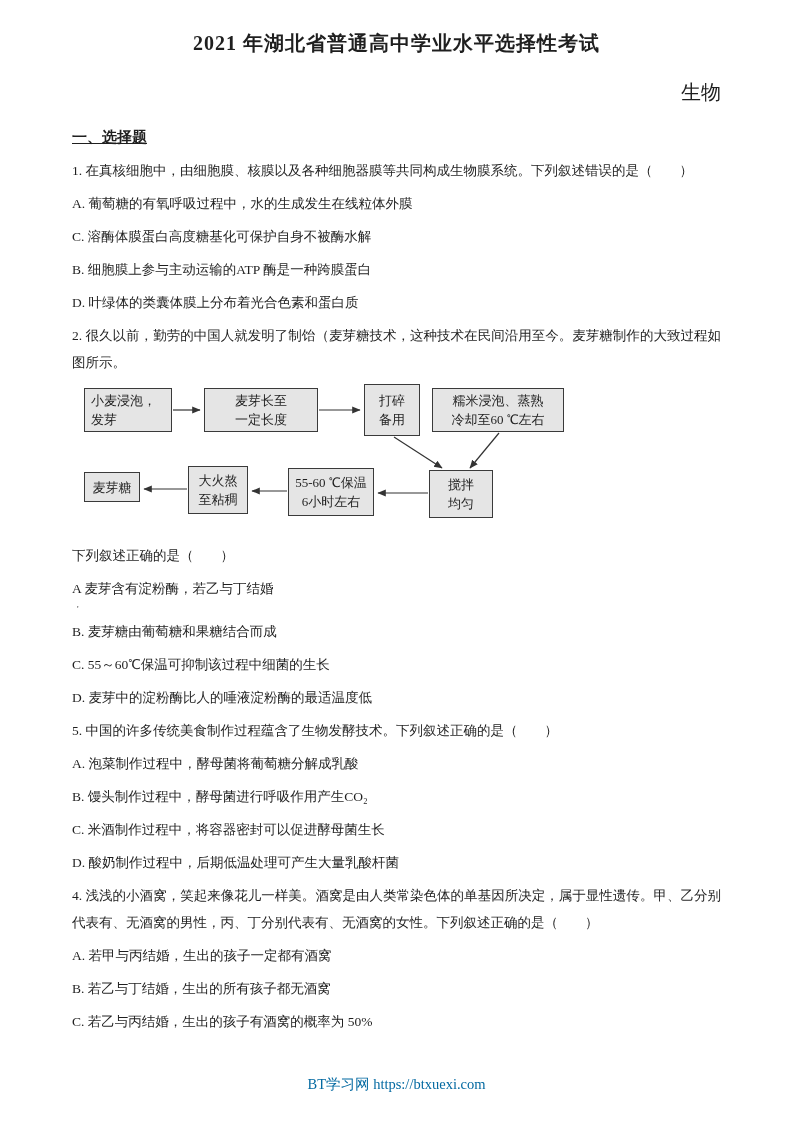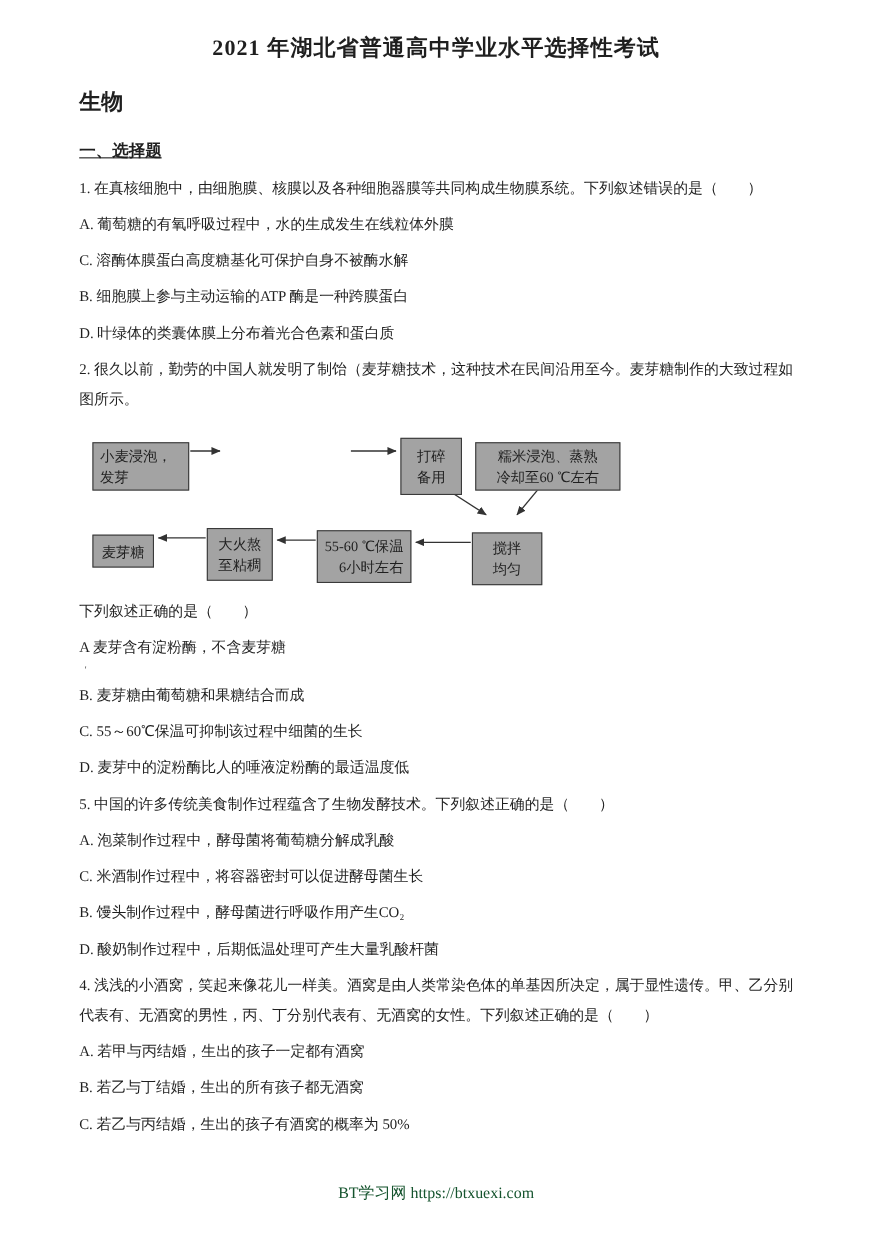--- a/index.html
+++ b/index.html
@@ -17,23 +17,23 @@
     padding: 30px 72px 0 72px;
   }
   .title {
     text-align: center;
     font-size: 20px;
     font-weight: bold;
     letter-spacing: 1px;
     margin-bottom: 22px;
   }
   .subject {
-    text-align: left;
+    text-align: right;
     font-size: 20px;
-    font-weight: bold;
+    font-weight: normal;
     margin-bottom: 22px;
   }
   .section-label {
     font-size: 15px;
     font-weight: bold;
     margin-bottom: 10px;
     text-decoration: underline;
   }
   .stem, .option, .prompt {
     font-size: 13.5px;
@@ -51,46 +51,45 @@
   .diagram {
     position: relative;
     width: 649px;
     height: 150px;
     margin: 6px 0 10px 0;
   }
   .arrows { position: absolute; left: 0; top: 0; }
   .fbox {
     position: absolute;
     border: 1px solid #3a3a3a;
-    background: #a3a3a3;
+    background: #e5e5e5;
     font-size: 13px;
     line-height: 19px;
     white-space: pre-line;
     display: flex;
     align-items: center;
     justify-content: center;
     text-align: center;
     padding: 2px 3px;
-    margin-top: 14px;
   }
   .fbox.left-align { justify-content: flex-start; text-align: left; padding-left: 6px; }
   .b1 { left: 12px;  top: 6px;  width: 88px;  height: 44px; }
   .b2 { left: 132px; top: 6px;  width: 114px; height: 44px; }
   .b3 { left: 292px; top: 2px;  width: 56px;  height: 52px; }
   .b4 { left: 360px; top: 6px;  width: 132px; height: 44px; }
   .b5 { left: 12px;  top: 90px; width: 56px;  height: 30px; }
   .b6 { left: 116px; top: 84px; width: 60px;  height: 48px; }
-  .b7 { left: 216px; top: 86px; width: 86px;  height: 48px; text-align: right; }
+  .b7 { left: 216px; top: 86px; width: 86px;  height: 48px; }
   .b8 { left: 357px; top: 88px; width: 64px;  height: 48px; }
   .footer {
     position: absolute;
     left: 0; right: 0;
     bottom: 28px;
     text-align: center;
-    color: #14532d;
+    color: #0369a1;
     font-size: 14.5px;
   }
 </style>
 </head>
 <body>
 
 <div class="page">
 
   <h1 class="title">2021 年湖北省普通高中学业水平选择性考试</h1>
   <h2 class="subject">生物</h2>
@@ -117,46 +116,48 @@
         <line x1="101" y1="28" x2="128" y2="28" stroke="#333" stroke-width="1.2" marker-end="url(#ah)"></line>
         <line x1="247" y1="28" x2="288" y2="28" stroke="#333" stroke-width="1.2" marker-end="url(#ah)"></line>
         <line x1="322" y1="55" x2="370" y2="86" stroke="#333" stroke-width="1.2" marker-end="url(#ah)"></line>
         <line x1="427" y1="51" x2="398" y2="86" stroke="#333" stroke-width="1.2" marker-end="url(#ah)"></line>
         <line x1="356" y1="111" x2="306" y2="111" stroke="#333" stroke-width="1.2" marker-end="url(#ah)"></line>
         <line x1="215" y1="109" x2="180" y2="109" stroke="#333" stroke-width="1.2" marker-end="url(#ah)"></line>
         <line x1="115" y1="107" x2="72" y2="107" stroke="#333" stroke-width="1.2" marker-end="url(#ah)"></line>
       </svg>
       <div class="fbox b1 left-align">小麦浸泡，
 发芽</div>
+      <div class="fbox b2">麦芽长至
+一定长度</div>
       <div class="fbox b3">打碎
 备用</div>
       <div class="fbox b4">糯米浸泡、蒸熟
 冷却至60 ℃左右</div>
       <div class="fbox b5">麦芽糖</div>
       <div class="fbox b6">大火熬
 至粘稠</div>
       <div class="fbox b7">55-60 ℃保温
 6小时左右</div>
       <div class="fbox b8">搅拌
 均匀</div>
     </div>
 
     <p class="prompt">下列叙述正确的是（　　）</p>
-    <p class="option">A  麦芽含有淀粉酶，不含麦芽糖</p>
+    <p class="option">A  麦芽含有淀粉酶，若乙与丁结婚</p>
     <p class="stray">'</p>
     <p class="option">B.  麦芽糖由葡萄糖和果糖结合而成</p>
     <p class="option">C.  55～60℃保温可抑制该过程中细菌的生长</p>
     <p class="option">D.  麦芽中的淀粉酶比人的唾液淀粉酶的最适温度低</p>
   </div>
 
   <div class="question">
     <p class="stem">5. 中国的许多传统美食制作过程蕴含了生物发酵技术。下列叙述正确的是（　　）</p>
     <p class="option">A.  泡菜制作过程中，酵母菌将葡萄糖分解成乳酸</p>
+    <p class="option">B.  馒头制作过程中，酵母菌进行呼吸作用产生CO₂</p>
     <p class="option">C.  米酒制作过程中，将容器密封可以促进酵母菌生长</p>
-    <p class="option">B.  馒头制作过程中，酵母菌进行呼吸作用产生CO₂</p>
     <p class="option">D.  酸奶制作过程中，后期低温处理可产生大量乳酸杆菌</p>
   </div>
 
   <div class="question">
     <p class="stem">4. 浅浅的小酒窝，笑起来像花儿一样美。酒窝是由人类常染色体的单基因所决定，属于显性遗传。甲、乙分别代表有、无酒窝的男性，丙、丁分别代表有、无酒窝的女性。下列叙述正确的是（　　）</p>
     <p class="option">A.  若甲与丙结婚，生出的孩子一定都有酒窝</p>
     <p class="option">B.  若乙与丁结婚，生出的所有孩子都无酒窝</p>
     <p class="option">C.  若乙与丙结婚，生出的孩子有酒窝的概率为 50%</p>
   </div>
 

